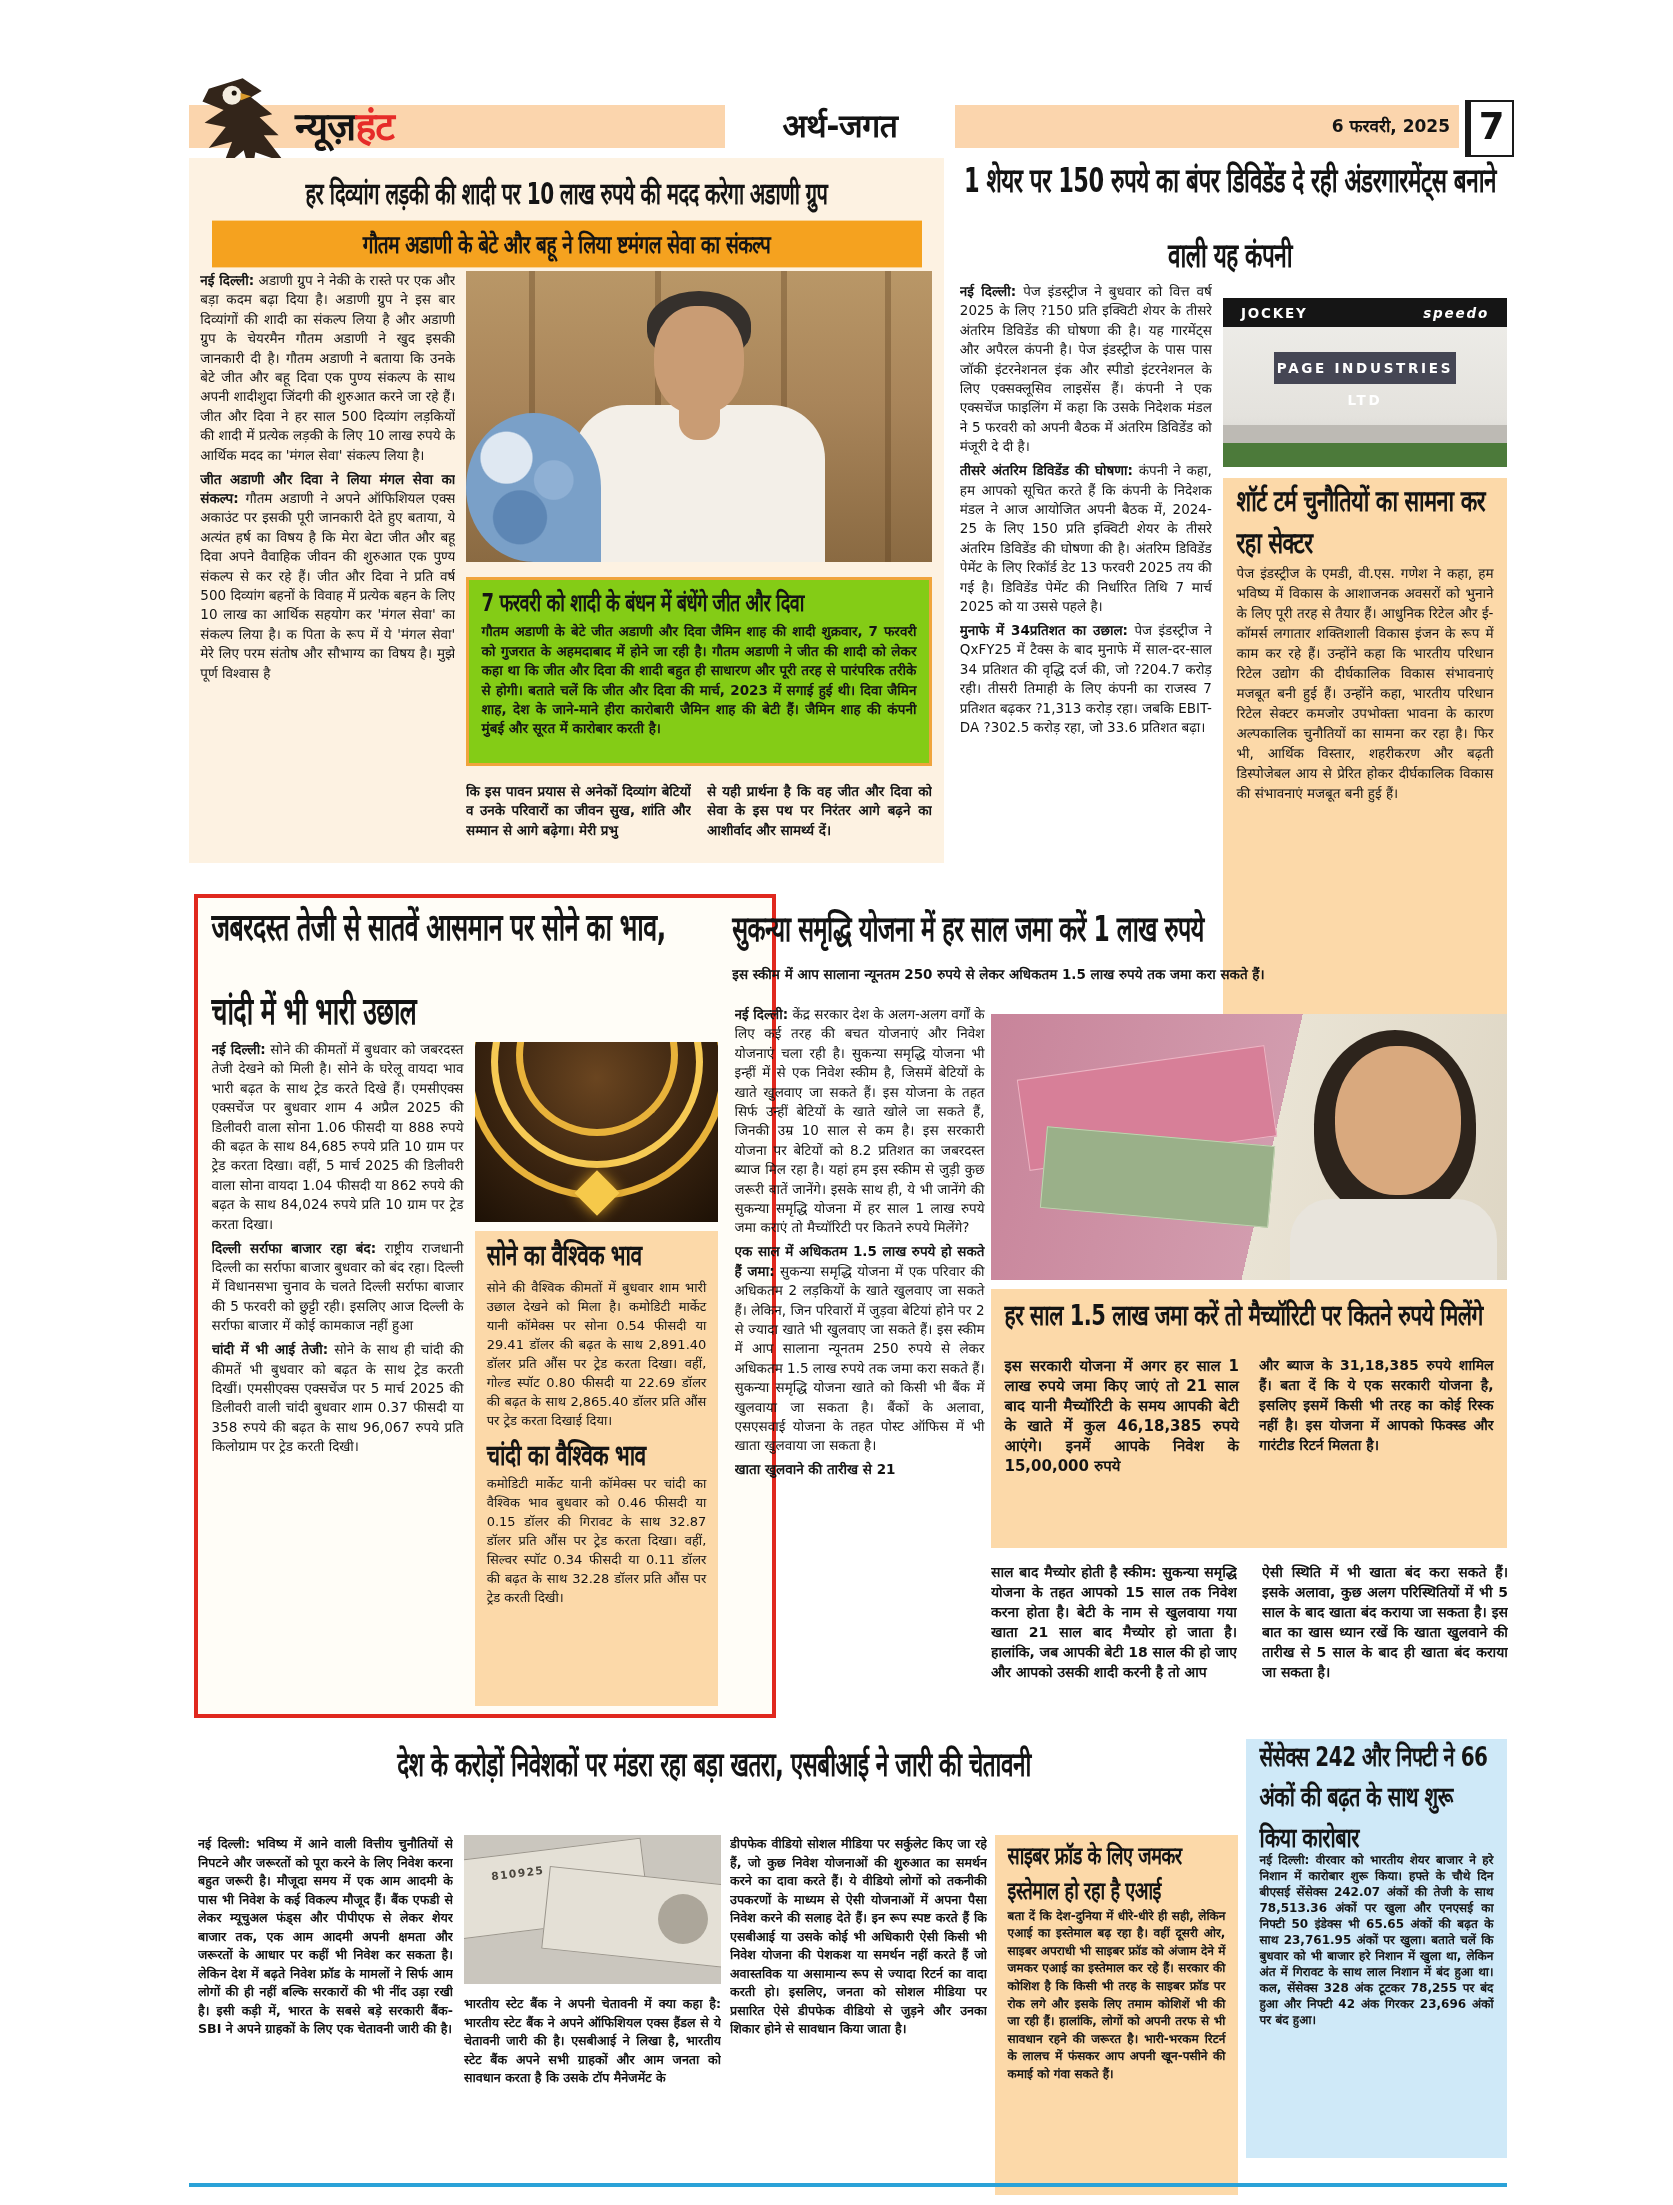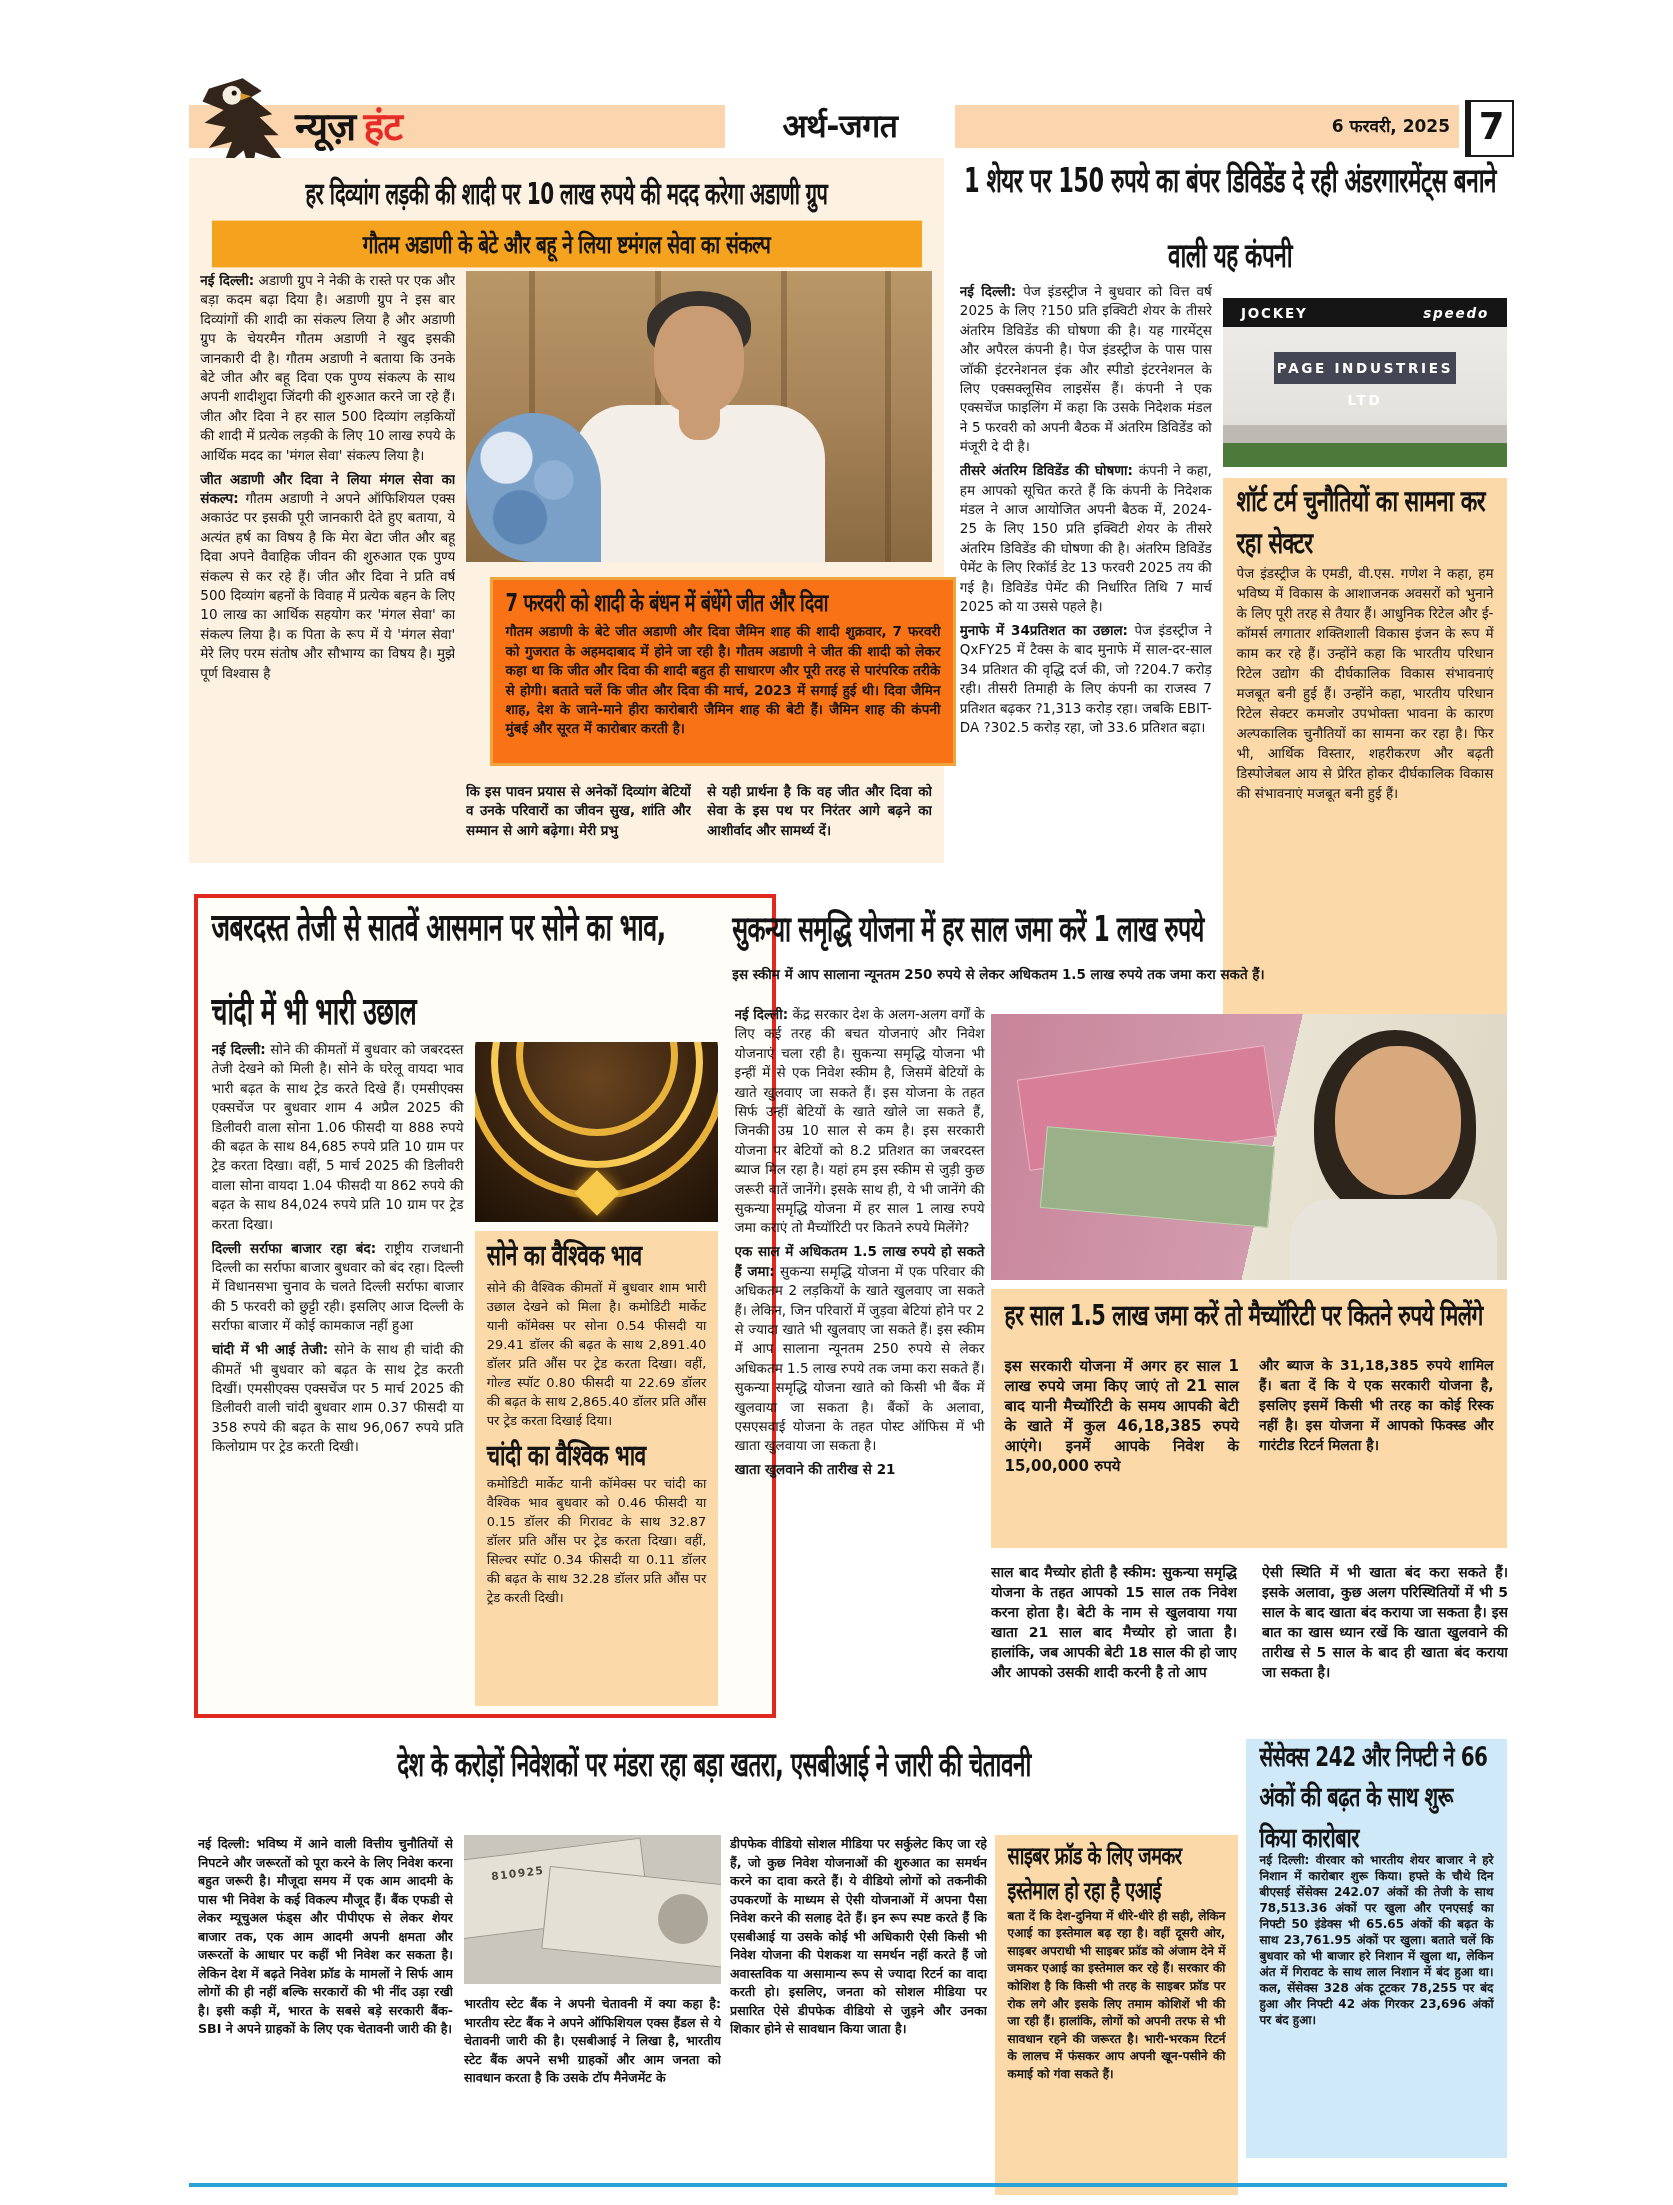--- a/index.html
+++ b/index.html
@@ -3,21 +3,21 @@
 <meta charset="utf-8">
 <style>
   html,body{margin:0;padding:0;background:#ffffff;}
   .page{position:relative;width:1674px;height:2205px;background:#ffffff;
         font-family:"DejaVu Sans",sans-serif;color:#141414;overflow:hidden;}
   .abs{position:absolute;}
 
   
   .band{background:#fbd5ad;}
   .paper-name{font-size:39px;font-weight:700;letter-spacing:-0.9px;line-height:43px;white-space:nowrap;}
-  .paper-name .red{color:#e62c29;margin-left:8px;}
+  .paper-name .red{color:#e62c29;}
   .section-box{background:#ffffff;text-align:center;font-weight:700;font-size:32px;line-height:43px;letter-spacing:-0.5px;}
   .edition-date{font-size:17px;font-weight:700;line-height:43px;text-align:right;}
   .page-card{background:#ffffff;border:2.3px solid #1a1a1a;border-left-width:6.3px;
              font-size:37px;font-weight:700;text-align:center;line-height:50px;}
 
   
   .hl{font-weight:700;letter-spacing:-0.5px;transform:scaleY(1.5);transform-origin:50% 50%;margin:0;}
   .hl.left{transform-origin:0 50%;}
 
   
@@ -25,21 +25,21 @@
   .body-text p{margin:0 0 4.5px 0;}
   .body-text strong{font-weight:700;}
   .cond{font-weight:700;font-size:13.5px;line-height:19.4px;text-align:justify;}
   .clip{overflow:hidden;}
 
   
   .cream{background:#fdf2e2;}
   .peach{background:#fcd9a9;}
   .blue{background:#cfe9f8;}
   .orange-bar{background:#f5a21f;text-align:center;font-weight:700;}
-  .caption-box{background:#f97316;border:3.2px solid #f0a43c;box-sizing:border-box;margin-left:24px;}
+  .caption-box{background:#84cc16;border:3.2px solid #f0a43c;box-sizing:border-box;}
   .red-box{border:4px solid #e0281e;box-sizing:border-box;background:#fffdf7;}
   .box-title{font-weight:700;letter-spacing:-0.5px;transform:scaleY(1.35);transform-origin:0 50%;margin:0;}
   .footer-rule{background:#2aa2d8;}
 
   
   .photo{position:absolute;overflow:hidden;}
   .adani-photo{background:linear-gradient(180deg,#b99767 0%,#a9855a 45%,#8a6a42 100%);}
   .ap-panel{position:absolute;top:0;bottom:0;width:6.3px;background:rgba(90,60,30,.35);}
   .ap-hair{position:absolute;left:50%;top:7%;width:104px;height:68px;margin-left:-52px;border-radius:50% 50% 40% 40%;background:#35302c;}
   .ap-face{position:absolute;left:50%;top:12%;width:90px;height:108px;margin-left:-45px;border-radius:45%;background:#c99c74;}

